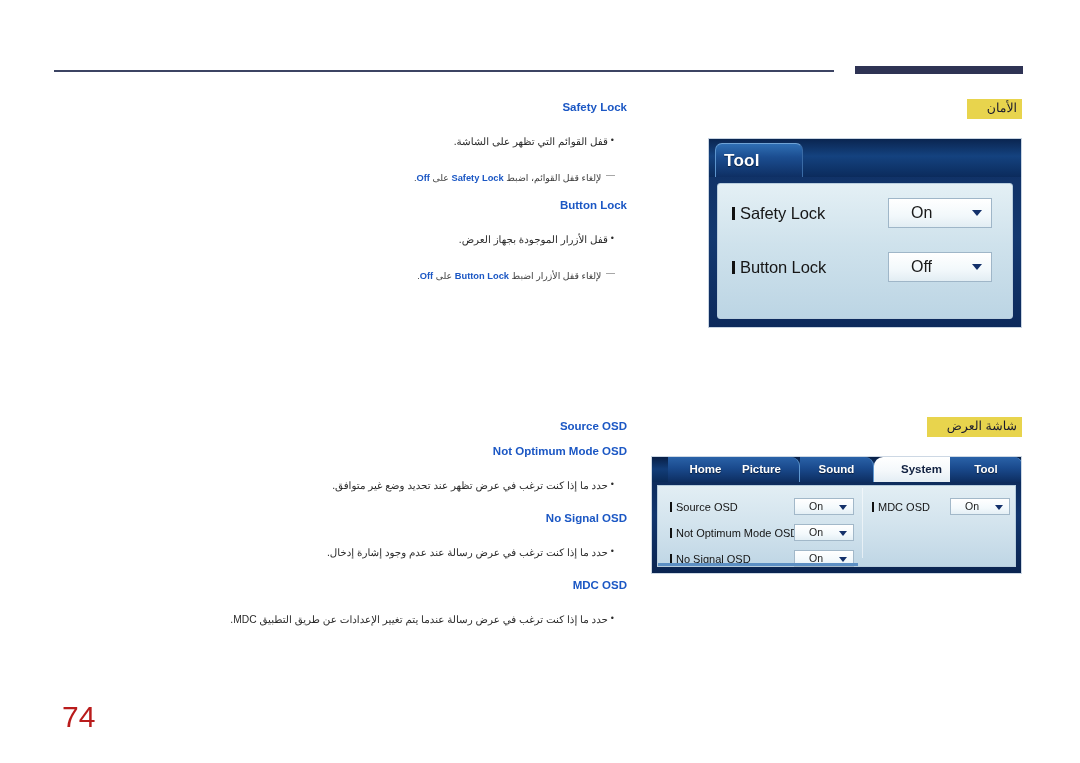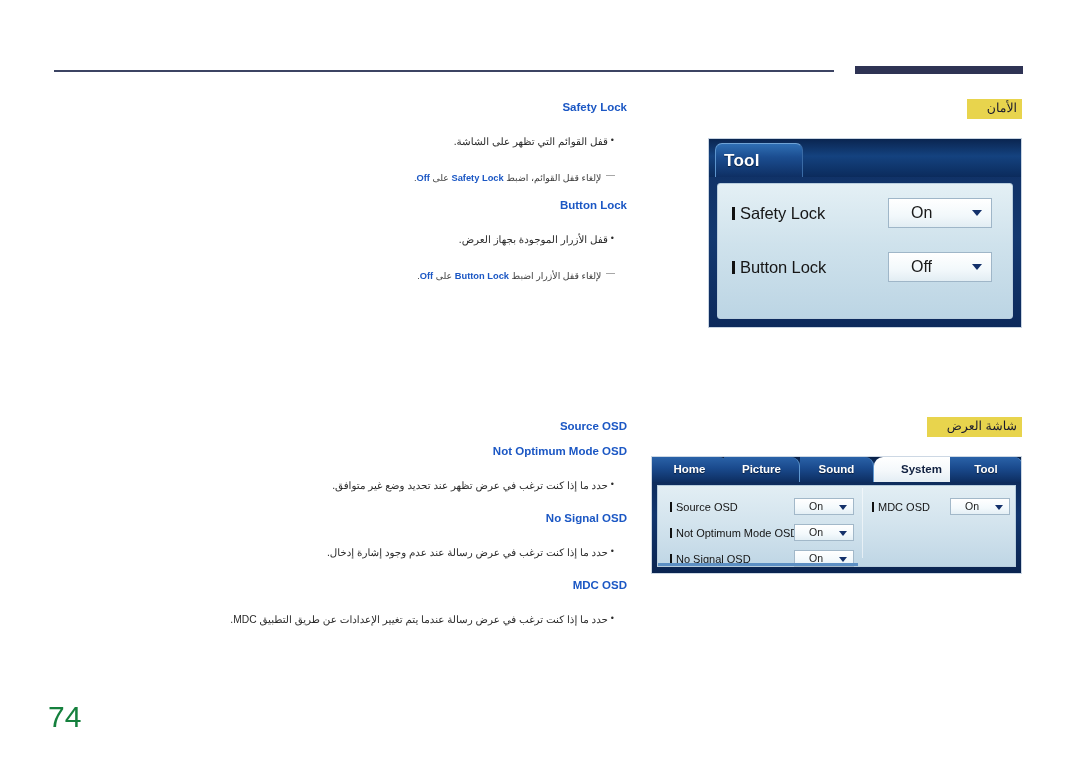--- a/index.html
+++ b/index.html
@@ -311,23 +311,23 @@
     left: 0;
     bottom: 0;
     width: 200px;
     height: 3px;
     background: #5c8fc4;
   }
 
   
   #page-number {
     position: absolute;
-    left: 48px;
+    left: 62px;
     top: 700px;
-    color: #15803d;
+    color: #b91c1c;
     font-size: 30px;
     line-height: 34px;
     font-weight: 300;
   }
 </style>
 </head>
 <body>
 
 <div class="rule-thin"></div>
 <div class="rule-thick"></div>
@@ -414,21 +414,21 @@
         <span class="caret"></span>
       </div>
     </div>
 
   </div>
 </div>
 
 <div id="osd-system">
 
   <div class="osd-tabbar">
-    <div class="sys-tab" style="left:0px;   width:76px;">Home</div>
+    <div class="sys-tab" style="left:16px;   width:76px;">Home</div>
     <div class="sys-tab" style="left:72px;  width:76px;">Picture</div>
     <div class="sys-tab" style="left:148px; width:74px;">Sound</div>
     <div class="sys-tab active" style="left:222px; width:96px;">System</div>
     <div class="sys-tab" style="left:298px; width:73px;">Tool</div>
   </div>
 
   <div class="osd-body-sys">
 
     <div class="sys-divider"></div>
 

